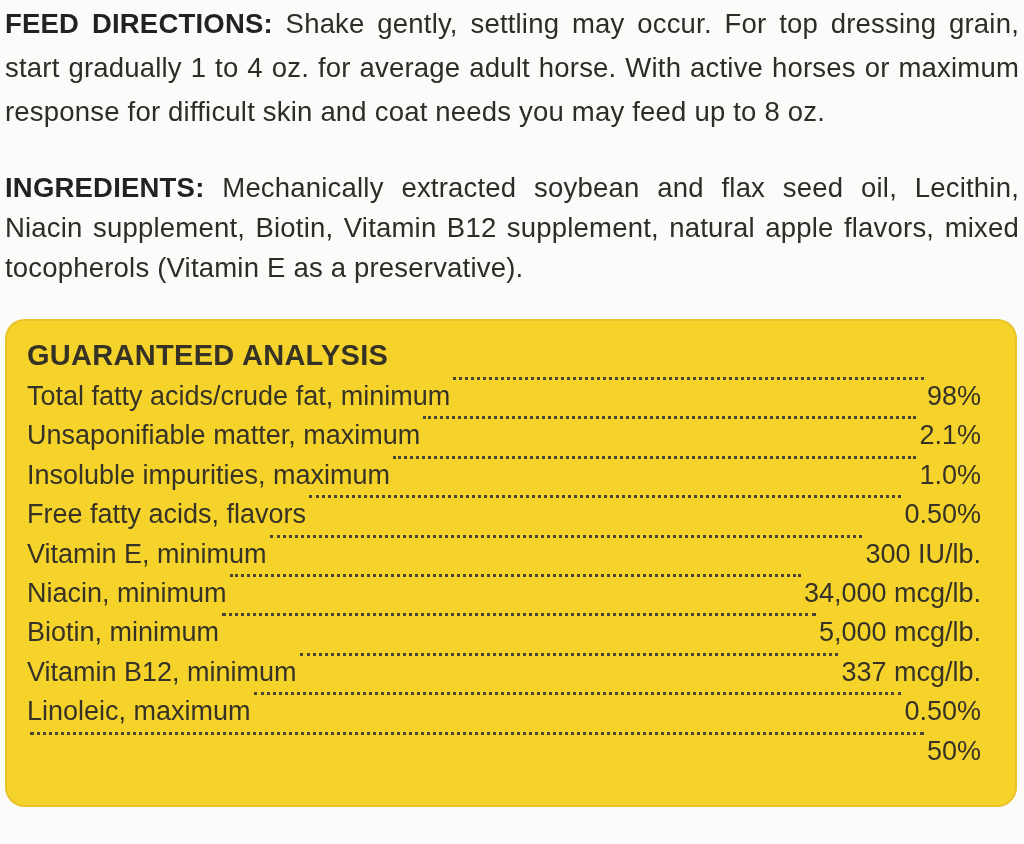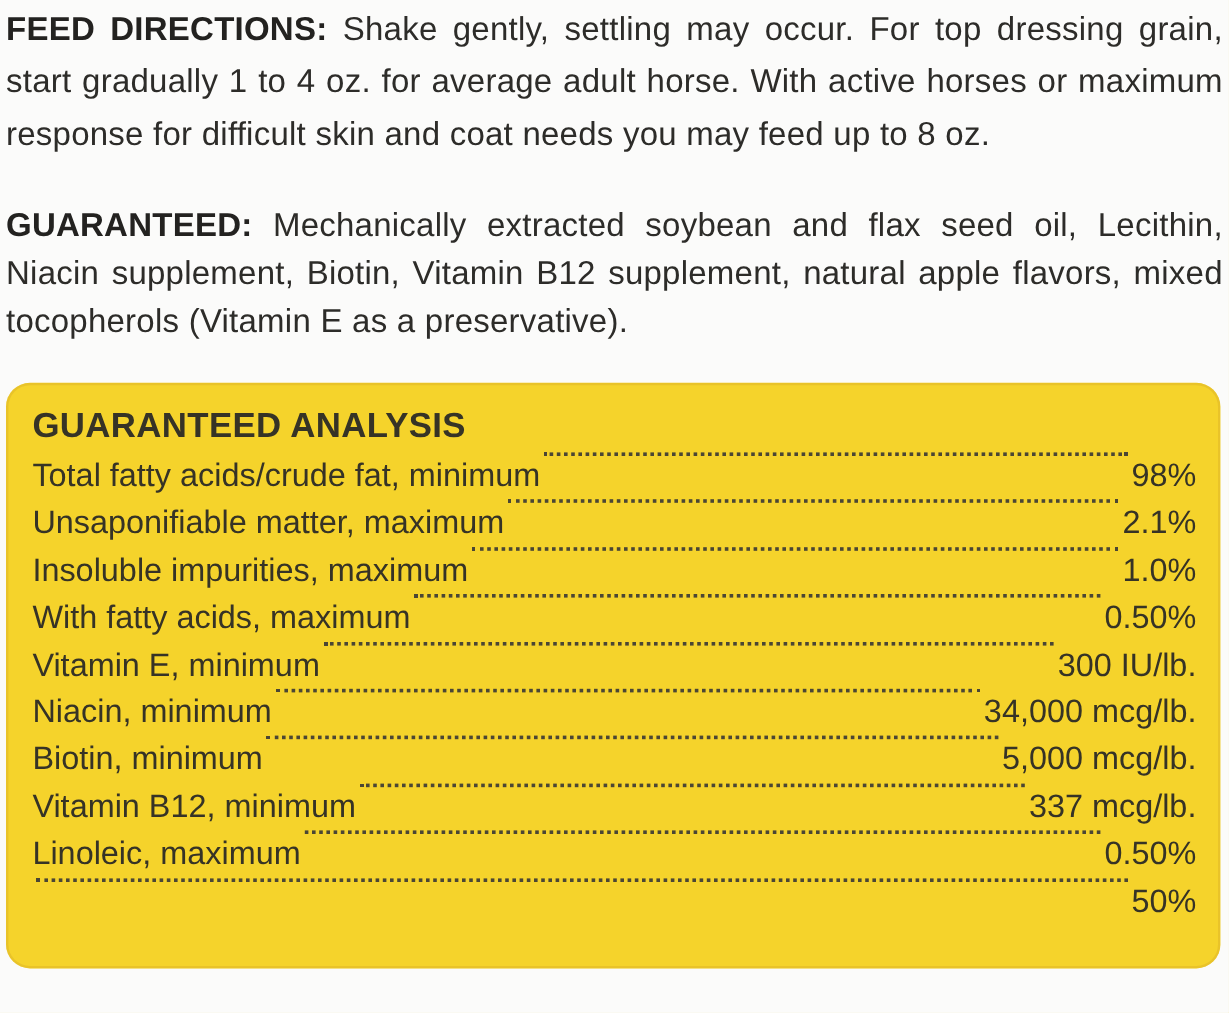--- a/index.html
+++ b/index.html
@@ -36,21 +36,21 @@
     margin-top: 34px;
     line-height: 40px;
   }
   .panel {
     box-sizing: border-box;
     margin-top: 31px;
     width: 1012px;
     height: 488px;
     background: var(--panel-yellow, #F5D32B);
     border-radius: 20px;
-    padding: 17px 20px 12px 22px;
+    padding: 17px 36px 12px 22px;
     box-shadow: 0 0 0 2px rgba(222, 182, 40, 0.55) inset;
   }
   .panel h2 {
     margin: 0 0 3px 0;
     font-size: 29px;
     line-height: 38px;
     font-weight: bold;
     color: var(--panel-ink, #363326);
     letter-spacing: 0.3px;
   }
@@ -73,21 +73,21 @@
     border-bottom: 3px dotted #4b4634;
   }
 </style>
 </head>
 <body>
 
 <div class="page">
 
   <p class="para"><span class="lead">FEED DIRECTIONS:</span><span> Shake gently, settling may occur. For top dressing grain, start gradually 1 to 4 oz. for average adult horse. With active horses or maximum response for difficult skin and coat needs you may feed up to 8 oz.</span></p>
 
-  <p class="para ingredients"><span class="lead">GUARANTEED:</span><span> Mechanically extracted soybean and flax seed oil, Lecithin, Niacin supplement, Biotin, Vitamin B12 supplement, natural apple flavors, mixed tocopherols (Vitamin E as a preservative).</span></p>
+  <p class="para ingredients"><span class="lead">INGREDIENTS:</span><span> Mechanically extracted soybean and flax seed oil, Lecithin, Niacin supplement, Biotin, Vitamin B12 supplement, natural apple flavors, mixed tocopherols (Vitamin E as a preservative).</span></p>
 
   <section class="panel">
     <h2>GUARANTEED ANALYSIS</h2>
     <div class="rows">
 
         <div class="row">
           <span class="label">Total fatty acids/crude fat, minimum</span>
           <span class="dots"></span>
           <span class="value">98%</span>
         </div>
@@ -98,21 +98,21 @@
           <span class="value">2.1%</span>
         </div>
 
         <div class="row">
           <span class="label">Insoluble impurities, maximum</span>
           <span class="dots"></span>
           <span class="value">1.0%</span>
         </div>
 
         <div class="row">
-          <span class="label">With fatty acids, maximum</span>
+          <span class="label">Free fatty acids, flavors</span>
           <span class="dots"></span>
           <span class="value">0.50%</span>
         </div>
 
         <div class="row">
           <span class="label">Vitamin E, minimum</span>
           <span class="dots"></span>
           <span class="value">300 IU/lb.</span>
         </div>
 

